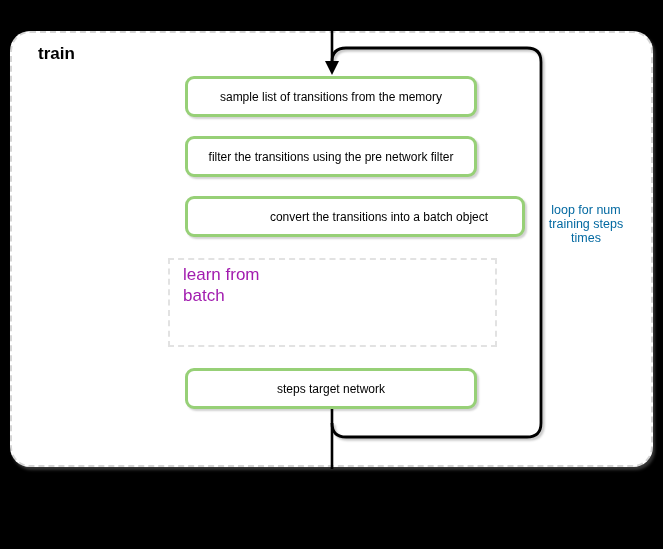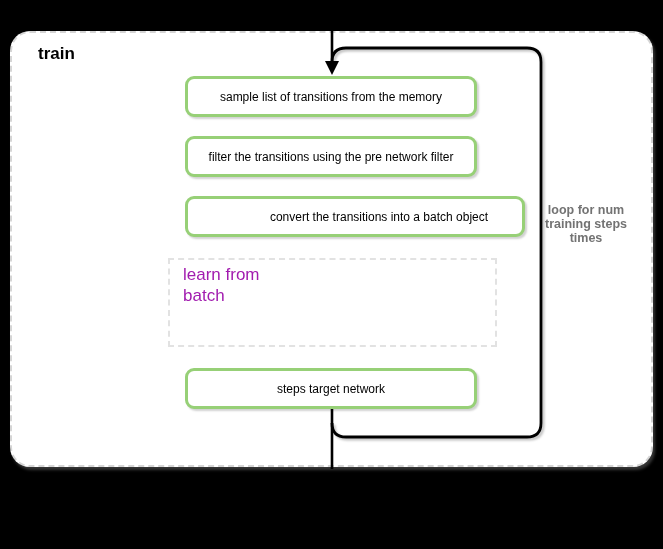--- a/index.html
+++ b/index.html
@@ -92,23 +92,23 @@
     white-space: pre-line;
   }
   
   .loop-label {
     position: absolute;
     left: 536px;
     top: 203px;
     width: 100px;
     text-align: center;
     font-size: 12.5px;
-    font-weight: bold;
+    font-weight: normal;
     line-height: 14px;
-    color: #737373;
+    color: #0369a1;
     white-space: pre-line;
     z-index: 3;
   }
 </style>
 </head>
 <body>
 
 <div class="stage">
 
   <div class="train-container"></div>

